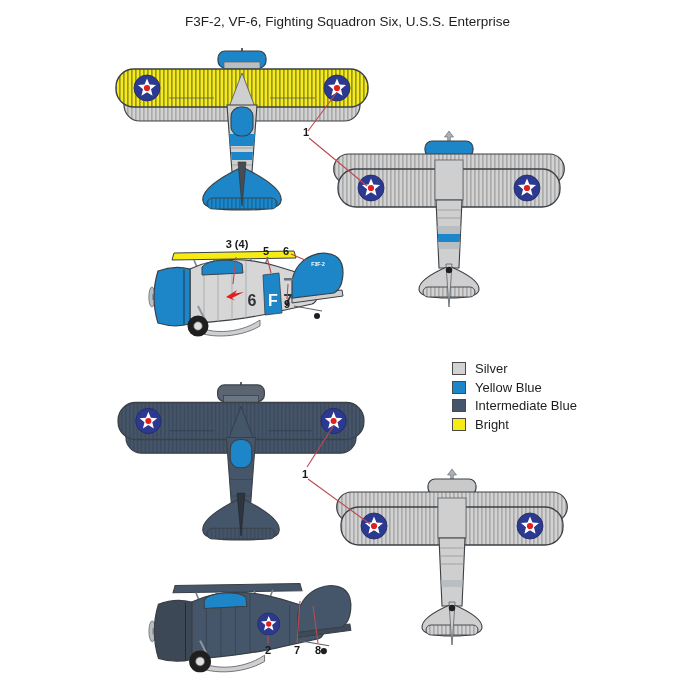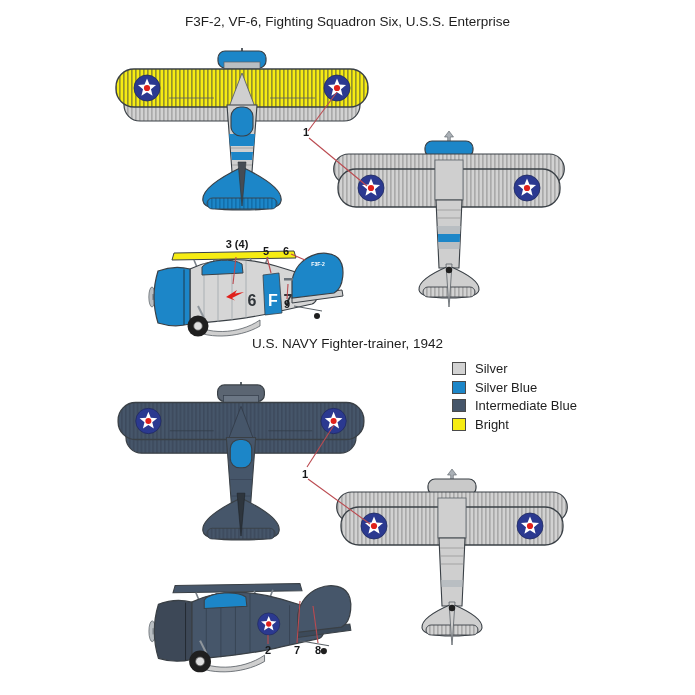--- a/index.html
+++ b/index.html
@@ -67,30 +67,29 @@
       </pattern>
       <g id="roundel">
         <circle r="13" fill="var(--c-insignia-blue,#2b3990)" stroke="#20295e" stroke-width="0.8"></circle>
         <path d="M0,-9.5 L2.47,-3.4 L9.03,-2.94 L3.99,1.3 L5.58,7.69 L0,4.2 L-5.58,7.69 L-3.99,1.3 L-9.03,-2.94 L-2.47,-3.4 Z" fill="#ffffff"></path>
         <circle r="3.1" fill="var(--c-insignia-red,#e0201b)"></circle>
       </g>
     </defs>
   </svg>
 
   <div class="title" style="top:14px">F3F-2, VF-6, Fighting Squadron Six, U.S.S. Enterprise</div>
-  <div class="title" style="top:336px">U.S. NAVY Fighter-trainer, 1942</div>
 
   <div class="legend">
     <div class="legend-row">
       <span class="swatch" style="background-color: rgb(210, 210, 210);"></span>
       <span class="legend-label">Silver</span>
     </div>
     <div class="legend-row">
       <span class="swatch" style="background-color: rgb(28, 134, 200);"></span>
-      <span class="legend-label">Silver Blue</span>
+      <span class="legend-label">Yellow Blue</span>
     </div>
     <div class="legend-row">
       <span class="swatch" style="background-color: rgb(70, 86, 106);"></span>
       <span class="legend-label">Intermediate Blue</span>
     </div>
     <div class="legend-row">
       <span class="swatch" style="background-color: rgb(246, 236, 19);"></span>
       <span class="legend-label">Bright</span>
     </div>
   </div>

